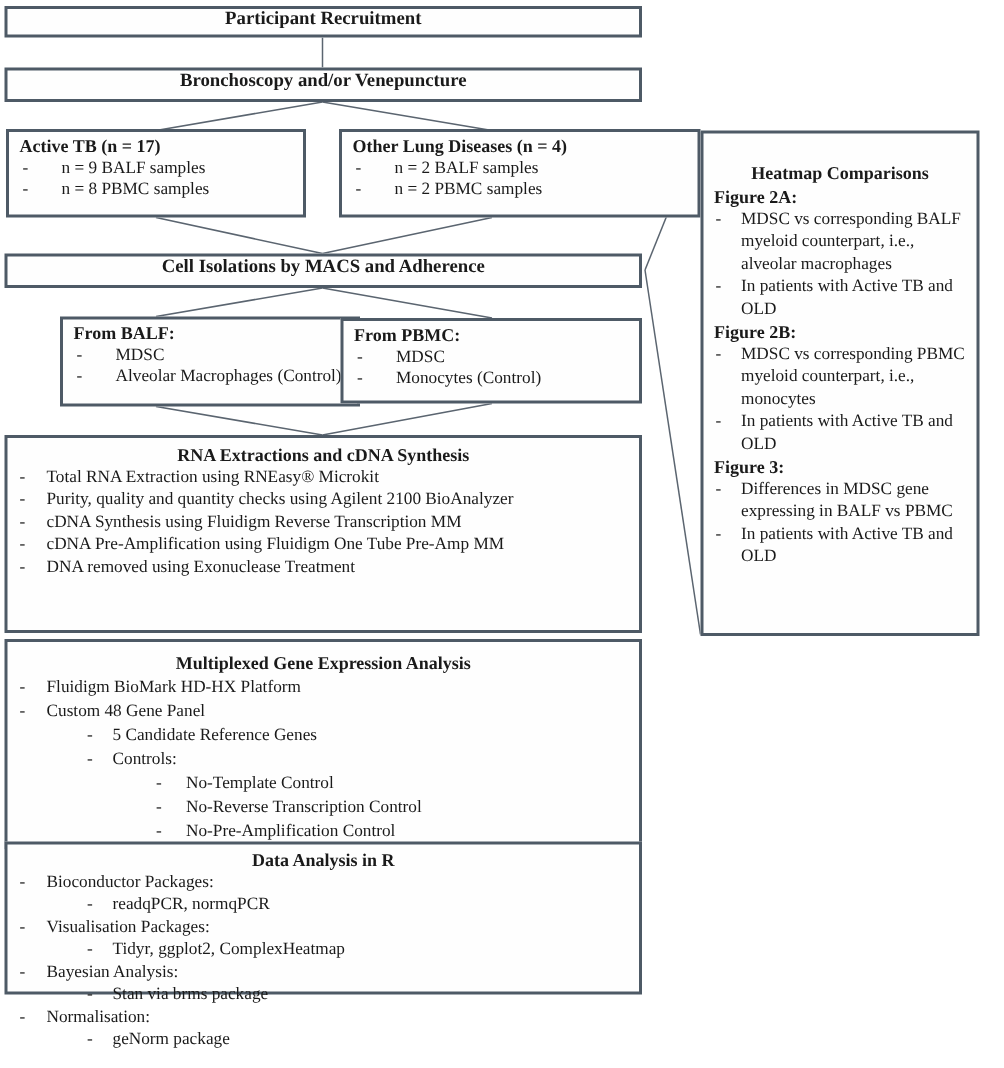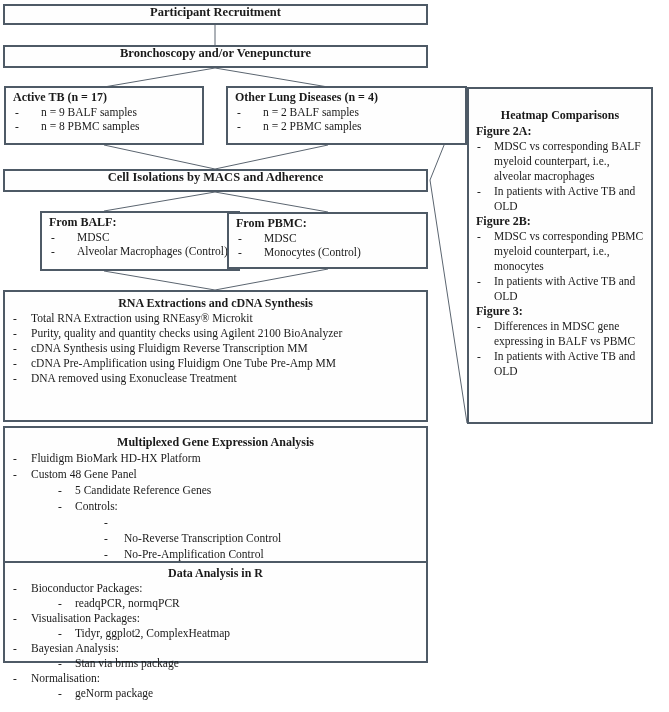--- a/index.html
+++ b/index.html
@@ -171,20 +171,21 @@
     <div class="li lvl2">
       <span class="dash">-</span>
       <span class="txt">5 Candidate Reference Genes</span>
     </div>
     <div class="li lvl2">
       <span class="dash">-</span>
       <span class="txt">Controls:</span>
     </div>
     <div class="li lvl3">
       <span class="dash">-</span>
+      <span class="txt">No-Template Control</span>
     </div>
     <div class="li lvl3">
       <span class="dash">-</span>
       <span class="txt">No-Reverse Transcription Control</span>
     </div>
     <div class="li lvl3">
       <span class="dash">-</span>
       <span class="txt">No-Pre-Amplification Control</span>
     </div>
   </div>

